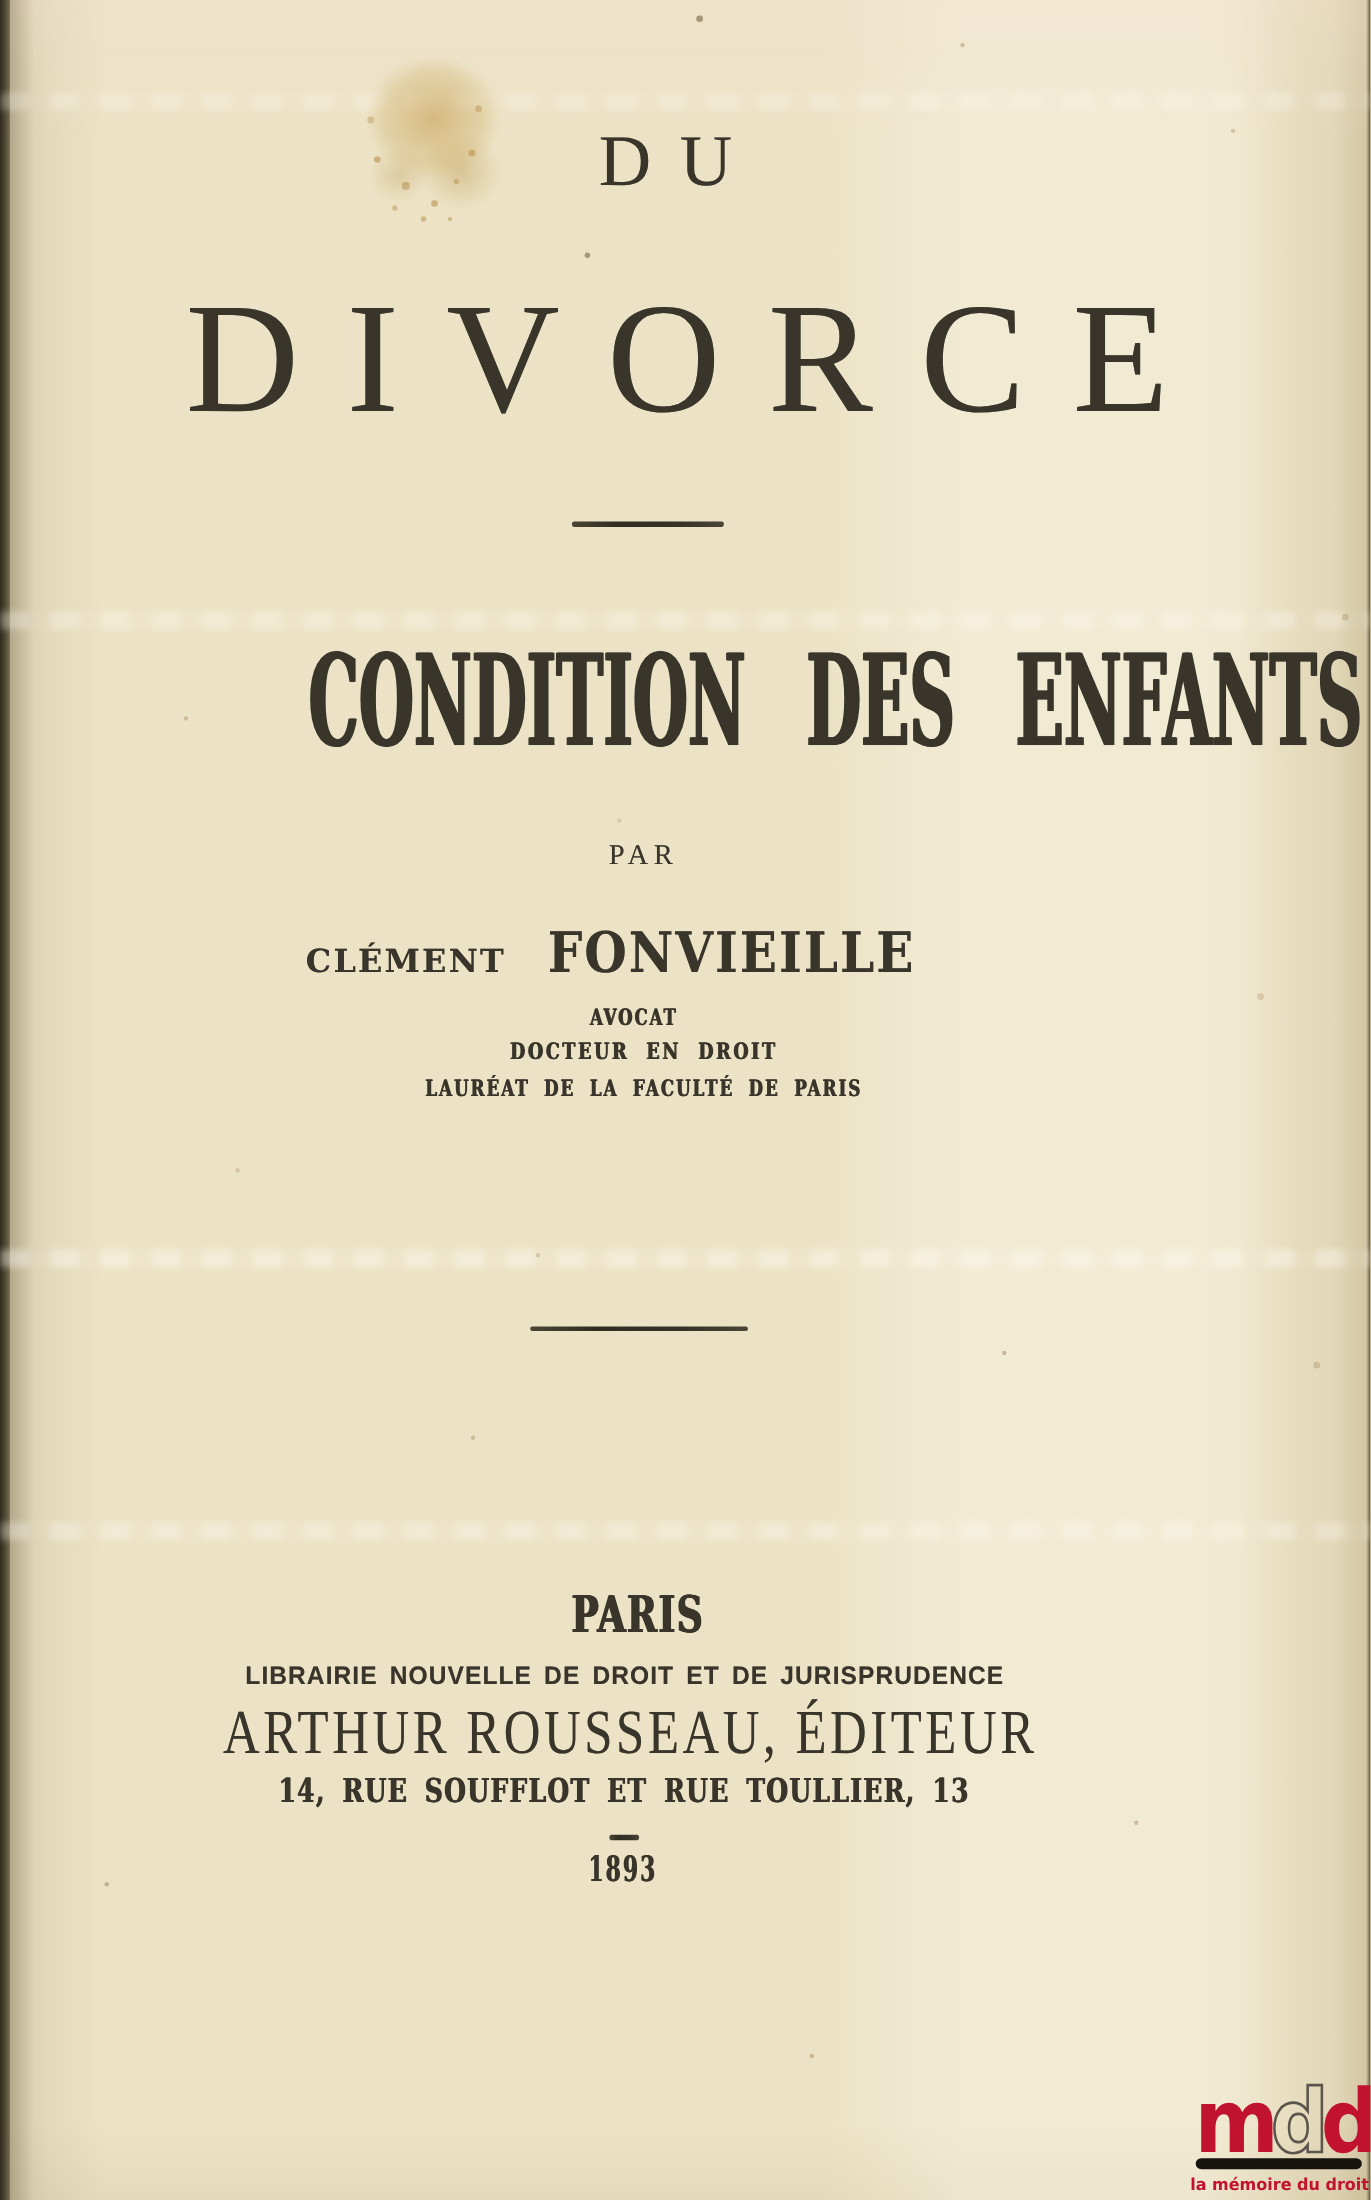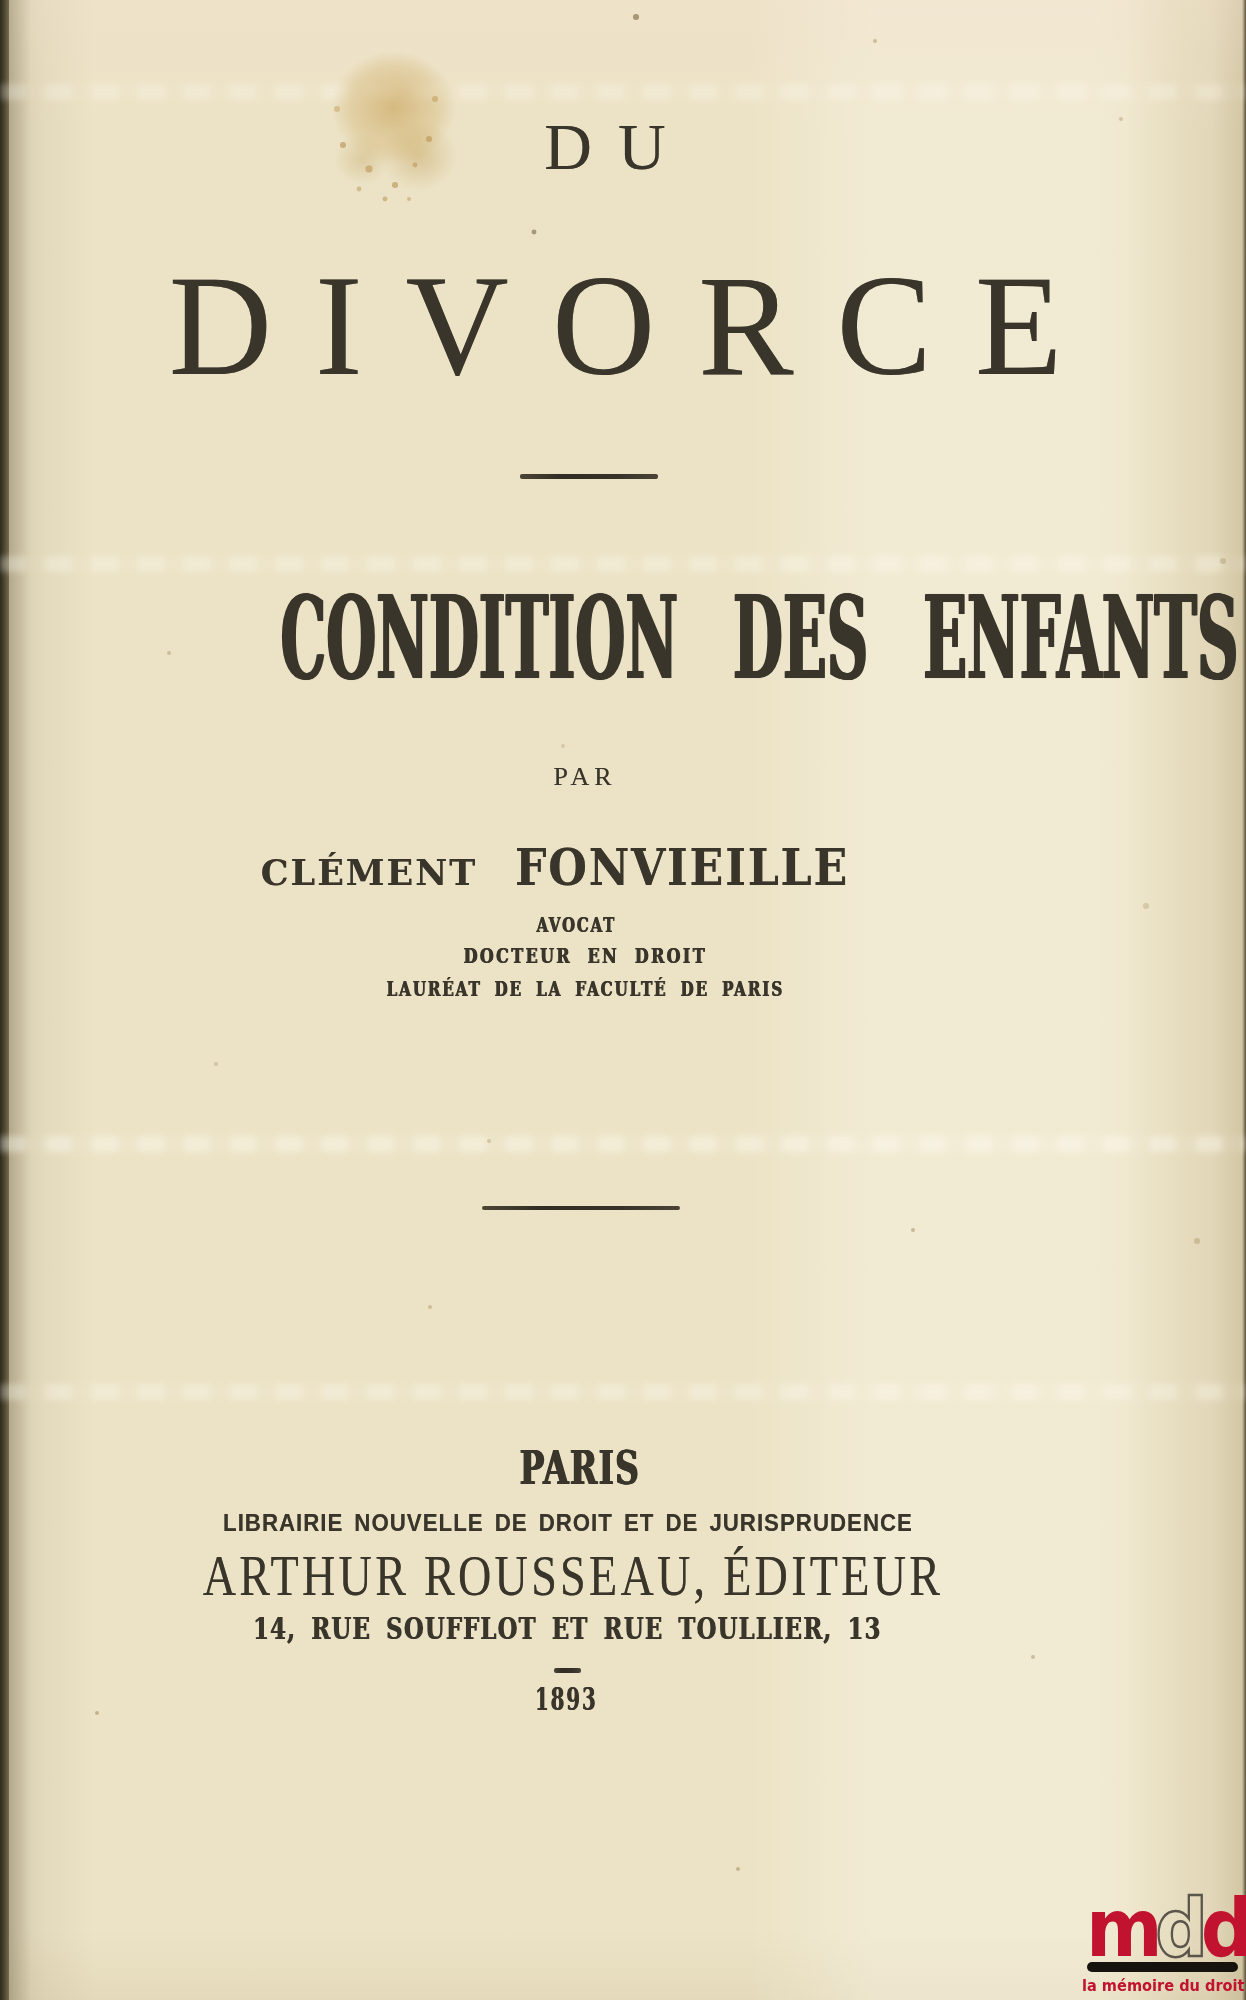--- a/index.html
+++ b/index.html
@@ -75,21 +75,21 @@
   .rule.r3{left:554px;top:1668px;width:27px;height:5px;}
 
   .l-cond{top:580px;font-family:"DejaVu Serif",serif;font-weight:bold;font-size:115px;
     word-spacing:70px;letter-spacing:0;
     transform:translateX(-31px) scaleX(.5);
     text-shadow:2px 0 currentColor,-2px 0 currentColor,0 0 1px rgba(56,52,40,.5);}
 
   .l-par{top:764px;font-size:26px;letter-spacing:5px;padding-left:5px;transform:translateX(-43px);}
 
   .l-author{top:842px;transform:translateX(-43px);}
-  .l-author .first{font-family:"DejaVu Serif",serif;font-weight:bold;font-size:50px;
+  .l-author .first{font-family:"DejaVu Serif",serif;font-weight:bold;font-size:41px;
     font-variant:small-caps;text-transform:lowercase;letter-spacing:2px;vertical-align:baseline;}
   .l-author .last{font-family:"DejaVu Serif",serif;font-weight:bold;font-size:51px;
     letter-spacing:2px;margin-left:38px;display:inline-block;transform:scaleX(.87);
     transform-origin:left bottom;vertical-align:baseline;}
 
   .l-cred{font-family:"DejaVu Serif",serif;font-weight:bold;
     text-shadow:1px 0 currentColor,0 0 .6px rgba(56,52,40,.5);}
   .l-cred1{top:915px;font-size:20.5px;letter-spacing:2.5px;transform:translateX(-47px) scaleX(.73);}
   .l-cred2{top:946px;font-size:20.5px;letter-spacing:3px;word-spacing:10px;transform:translateX(-38px) scaleX(.78);}
   .l-cred3{top:979px;font-size:20.5px;letter-spacing:2.5px;word-spacing:8px;transform:translateX(-38px) scaleX(.74);}

